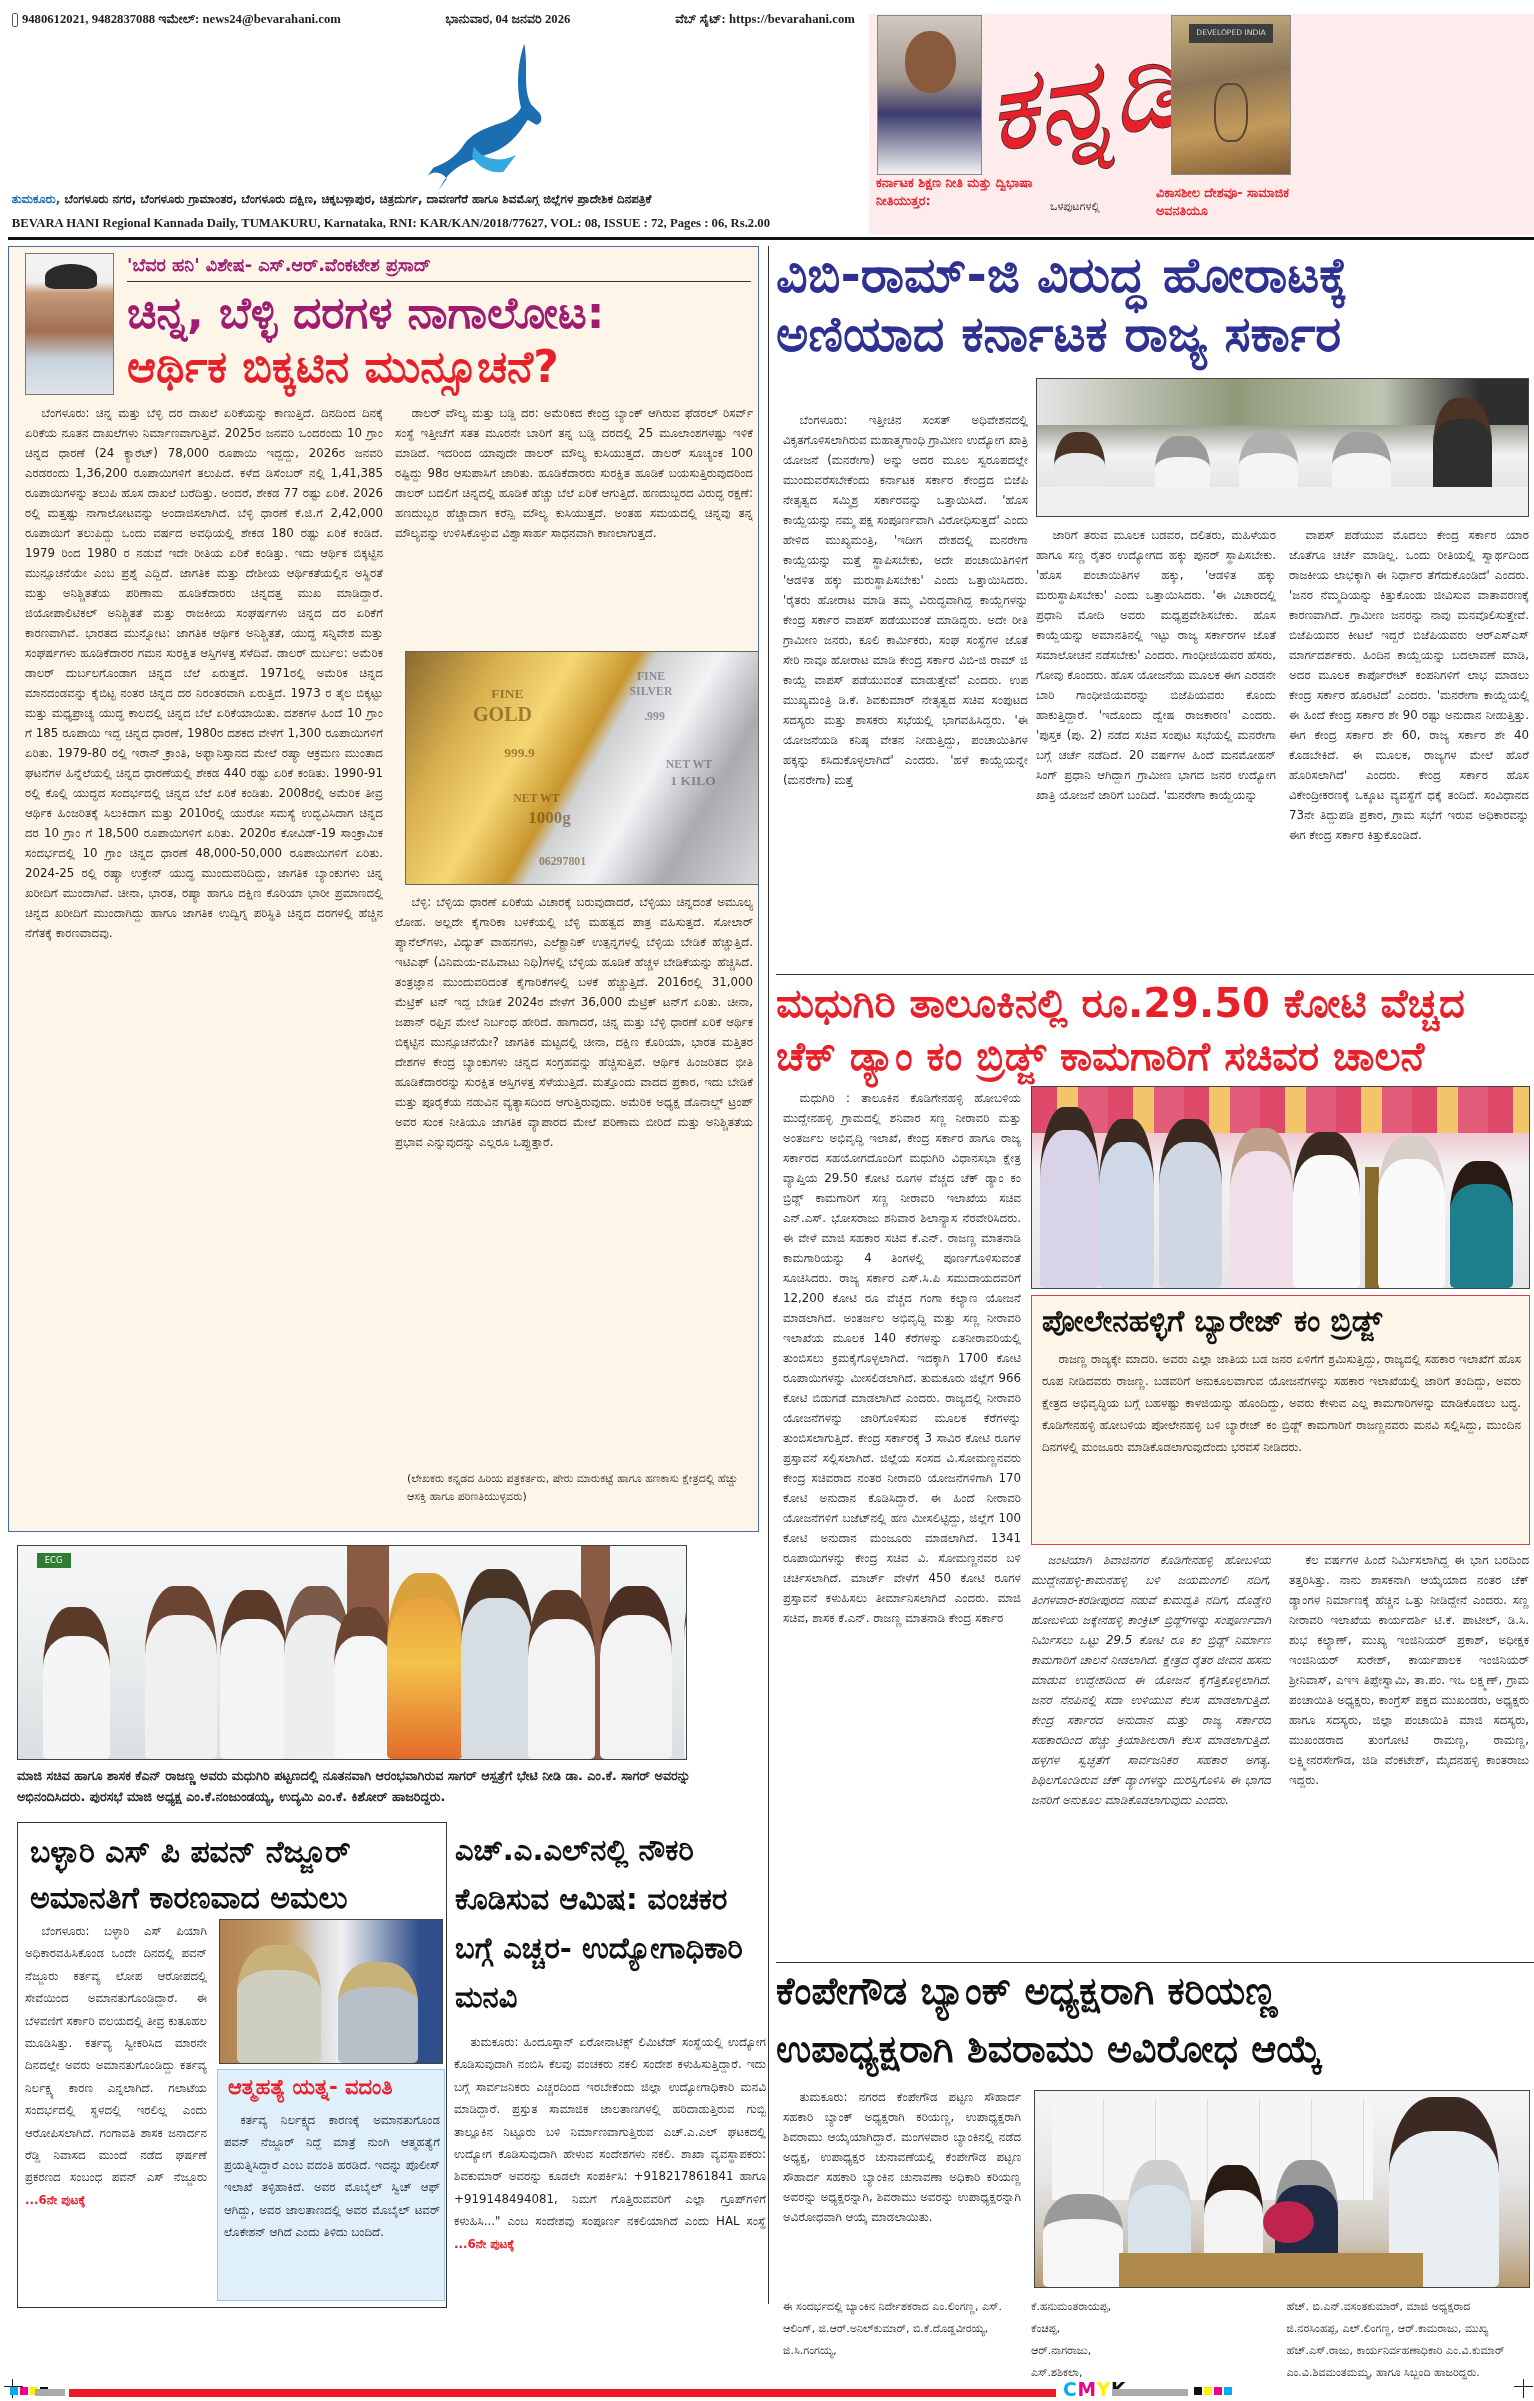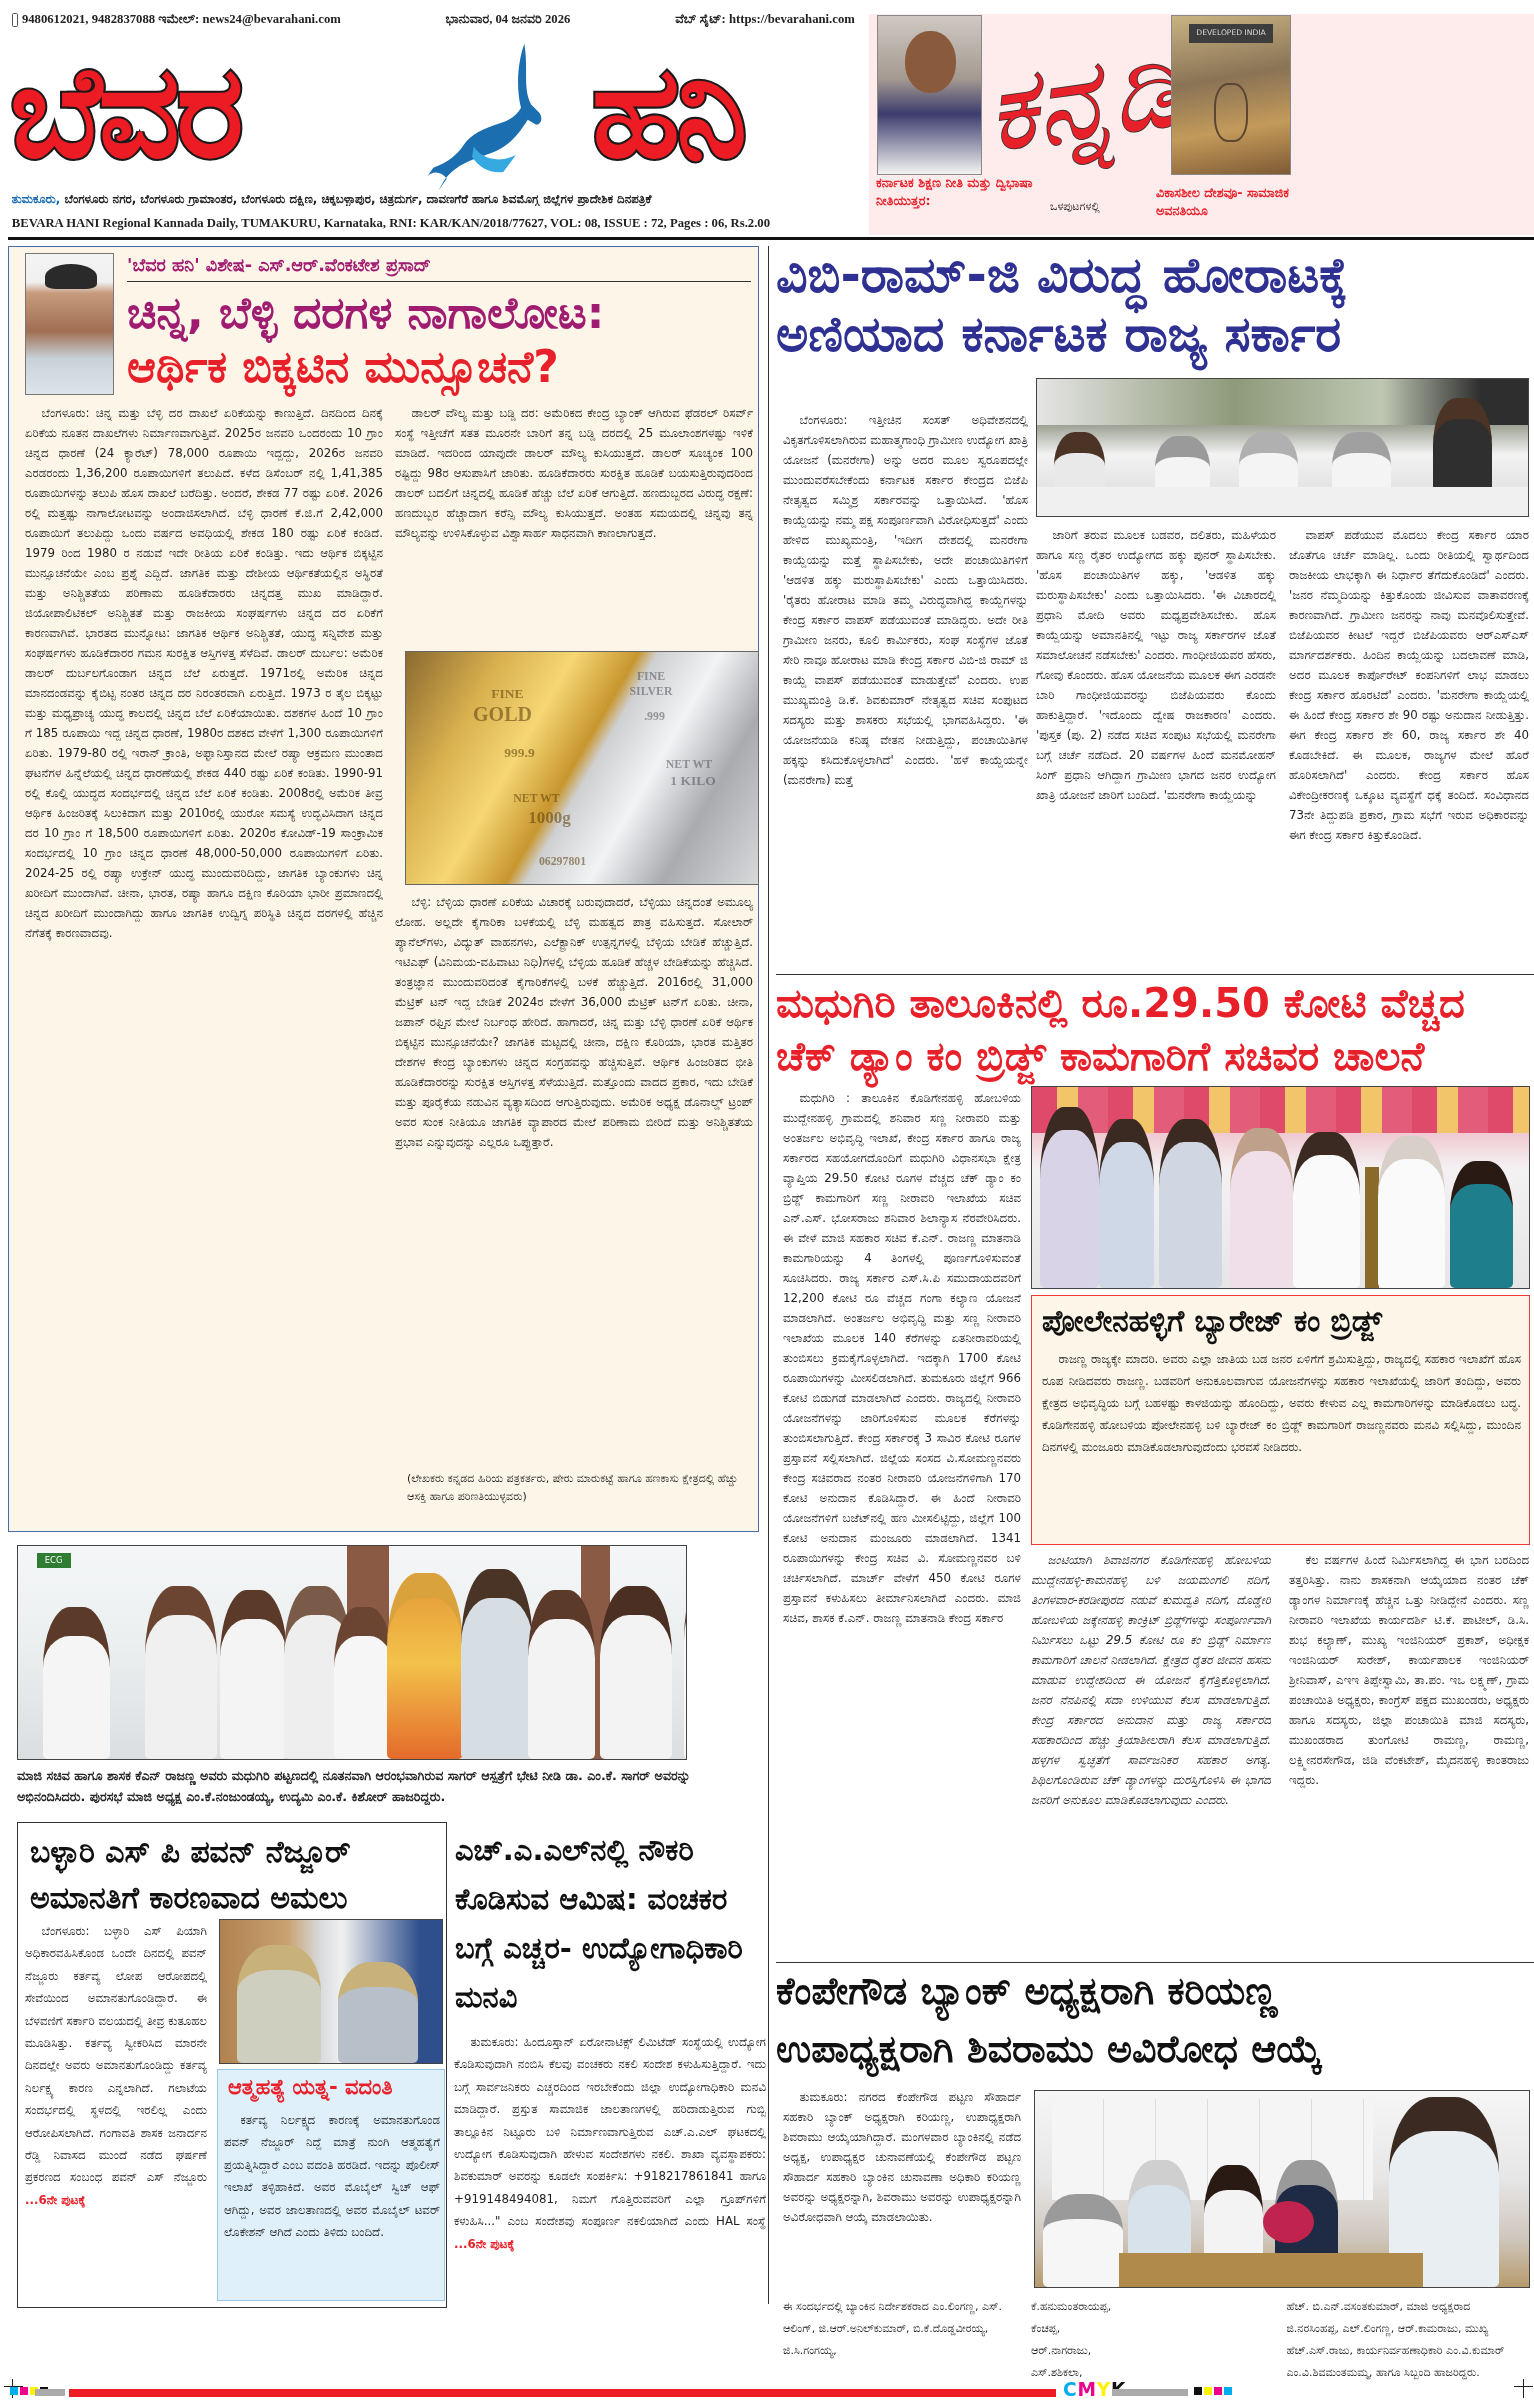--- a/index.html
+++ b/index.html
@@ -108,26 +108,24 @@
 </head>
 <body>
 
 <div class="abs topline">
   <span><span class="phone-icon"></span><span>9480612021, 9482837088 ಇಮೇಲ್: news24@bevarahani.com</span></span>
   <span>ಭಾನುವಾರ, 04 ಜನವರಿ 2026</span>
   <span>ವೆಬ್ ಸೈಟ್: https://bevarahani.com</span>
 </div>
 
 <div class="abs masthead-logo">
-  <div class="logo-word logo-left">ಬೆವರ</div>
   <svg class="deer" viewBox="0 0 200 185">
     <path d="M120 8 C 125 40, 118 60, 128 80 L 138 90 C 142 96, 140 104, 134 104 L 124 98 C 110 120, 100 130, 80 138 C 60 145, 40 150, 25 170 L 18 182 L 28 168 C 22 160, 12 158, 5 165 L 12 155 C 30 148, 40 140, 48 128 C 56 116, 72 108, 92 102 C 104 98, 112 92, 116 84 C 110 60, 112 30, 120 8 Z" fill="#1b6fb0"></path>
     <path d="M60 130 C 70 145, 90 150, 110 140 L 95 160 C 80 162, 66 155, 58 142 Z" fill="#35a9e0"></path>
   </svg>
-  <div class="logo-word logo-right">ಹನಿ</div>
 </div>
 
 <div class="abs region-line">
   <span class="city">ತುಮಕೂರು,</span><span> ಬೆಂಗಳೂರು ನಗರ, ಬೆಂಗಳೂರು ಗ್ರಾಮಾಂತರ, ಬೆಂಗಳೂರು ದಕ್ಷಿಣ, ಚಿಕ್ಕಬಳ್ಳಾಪುರ, ಚಿತ್ರದುರ್ಗ, ದಾವಣಗೆರೆ ಹಾಗೂ ಶಿವಮೊಗ್ಗ ಜಿಲ್ಲೆಗಳ ಪ್ರಾದೇಶಿಕ ದಿನಪತ್ರಿಕೆ</span>
 </div>
 <div class="abs regline">BEVARA HANI Regional Kannada Daily, TUMAKURU, Karnataka, RNI: KAR/KAN/2018/77627, VOL: 08, ISSUE : 72, Pages : 06, Rs.2.00</div>
 
 <div class="abs promo"></div>
 <div class="abs promo-photo1">
     <div class="face"></div>

